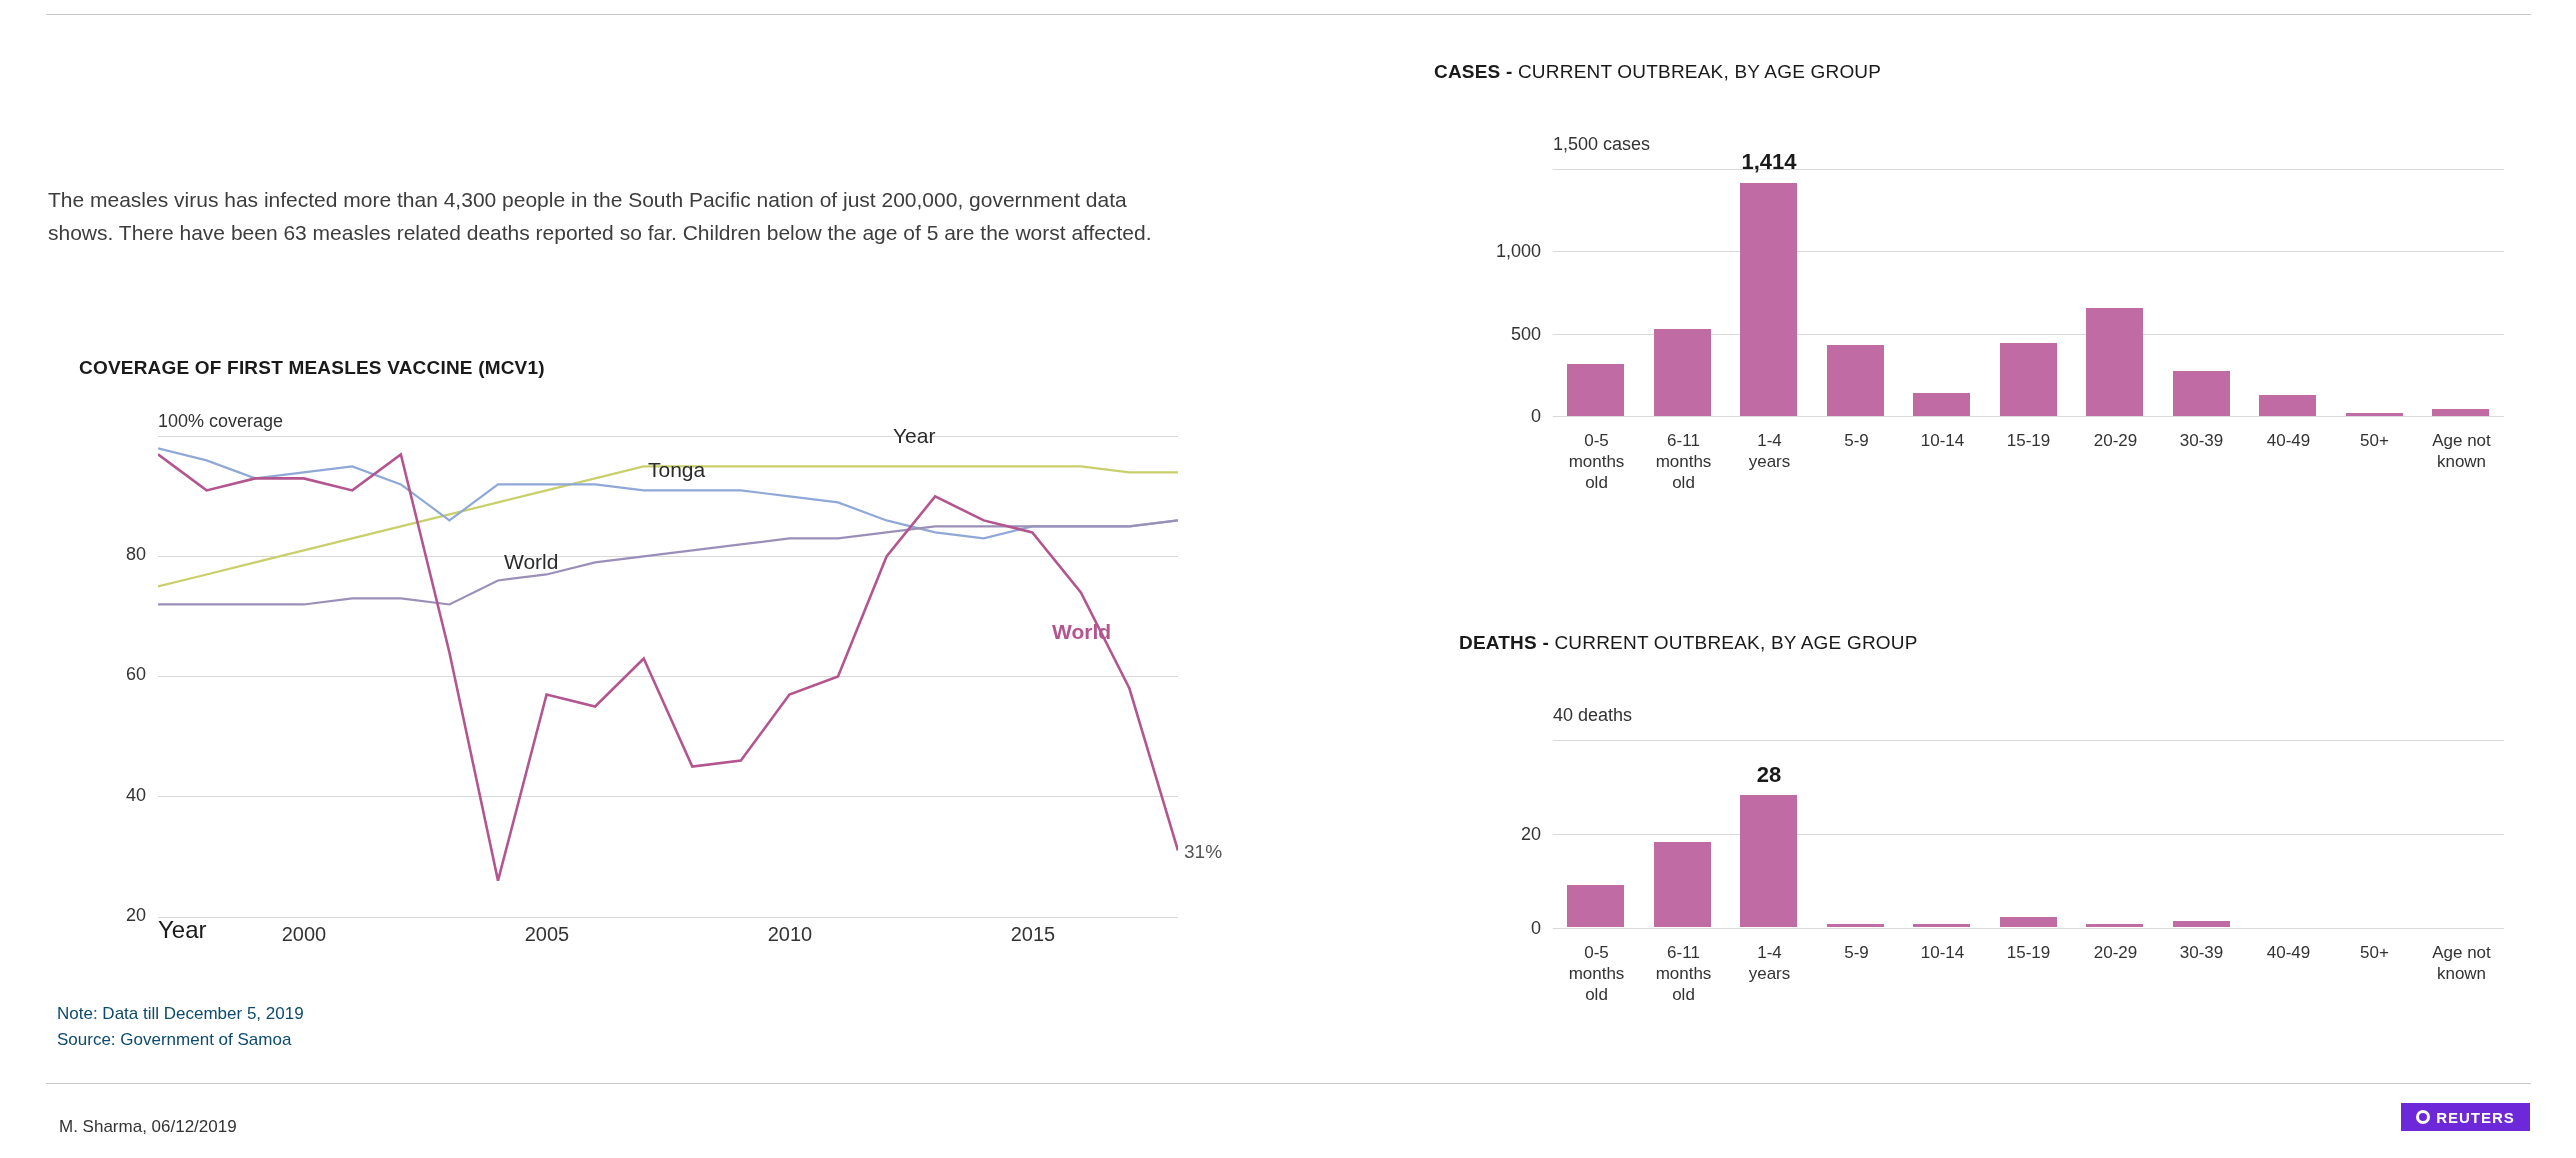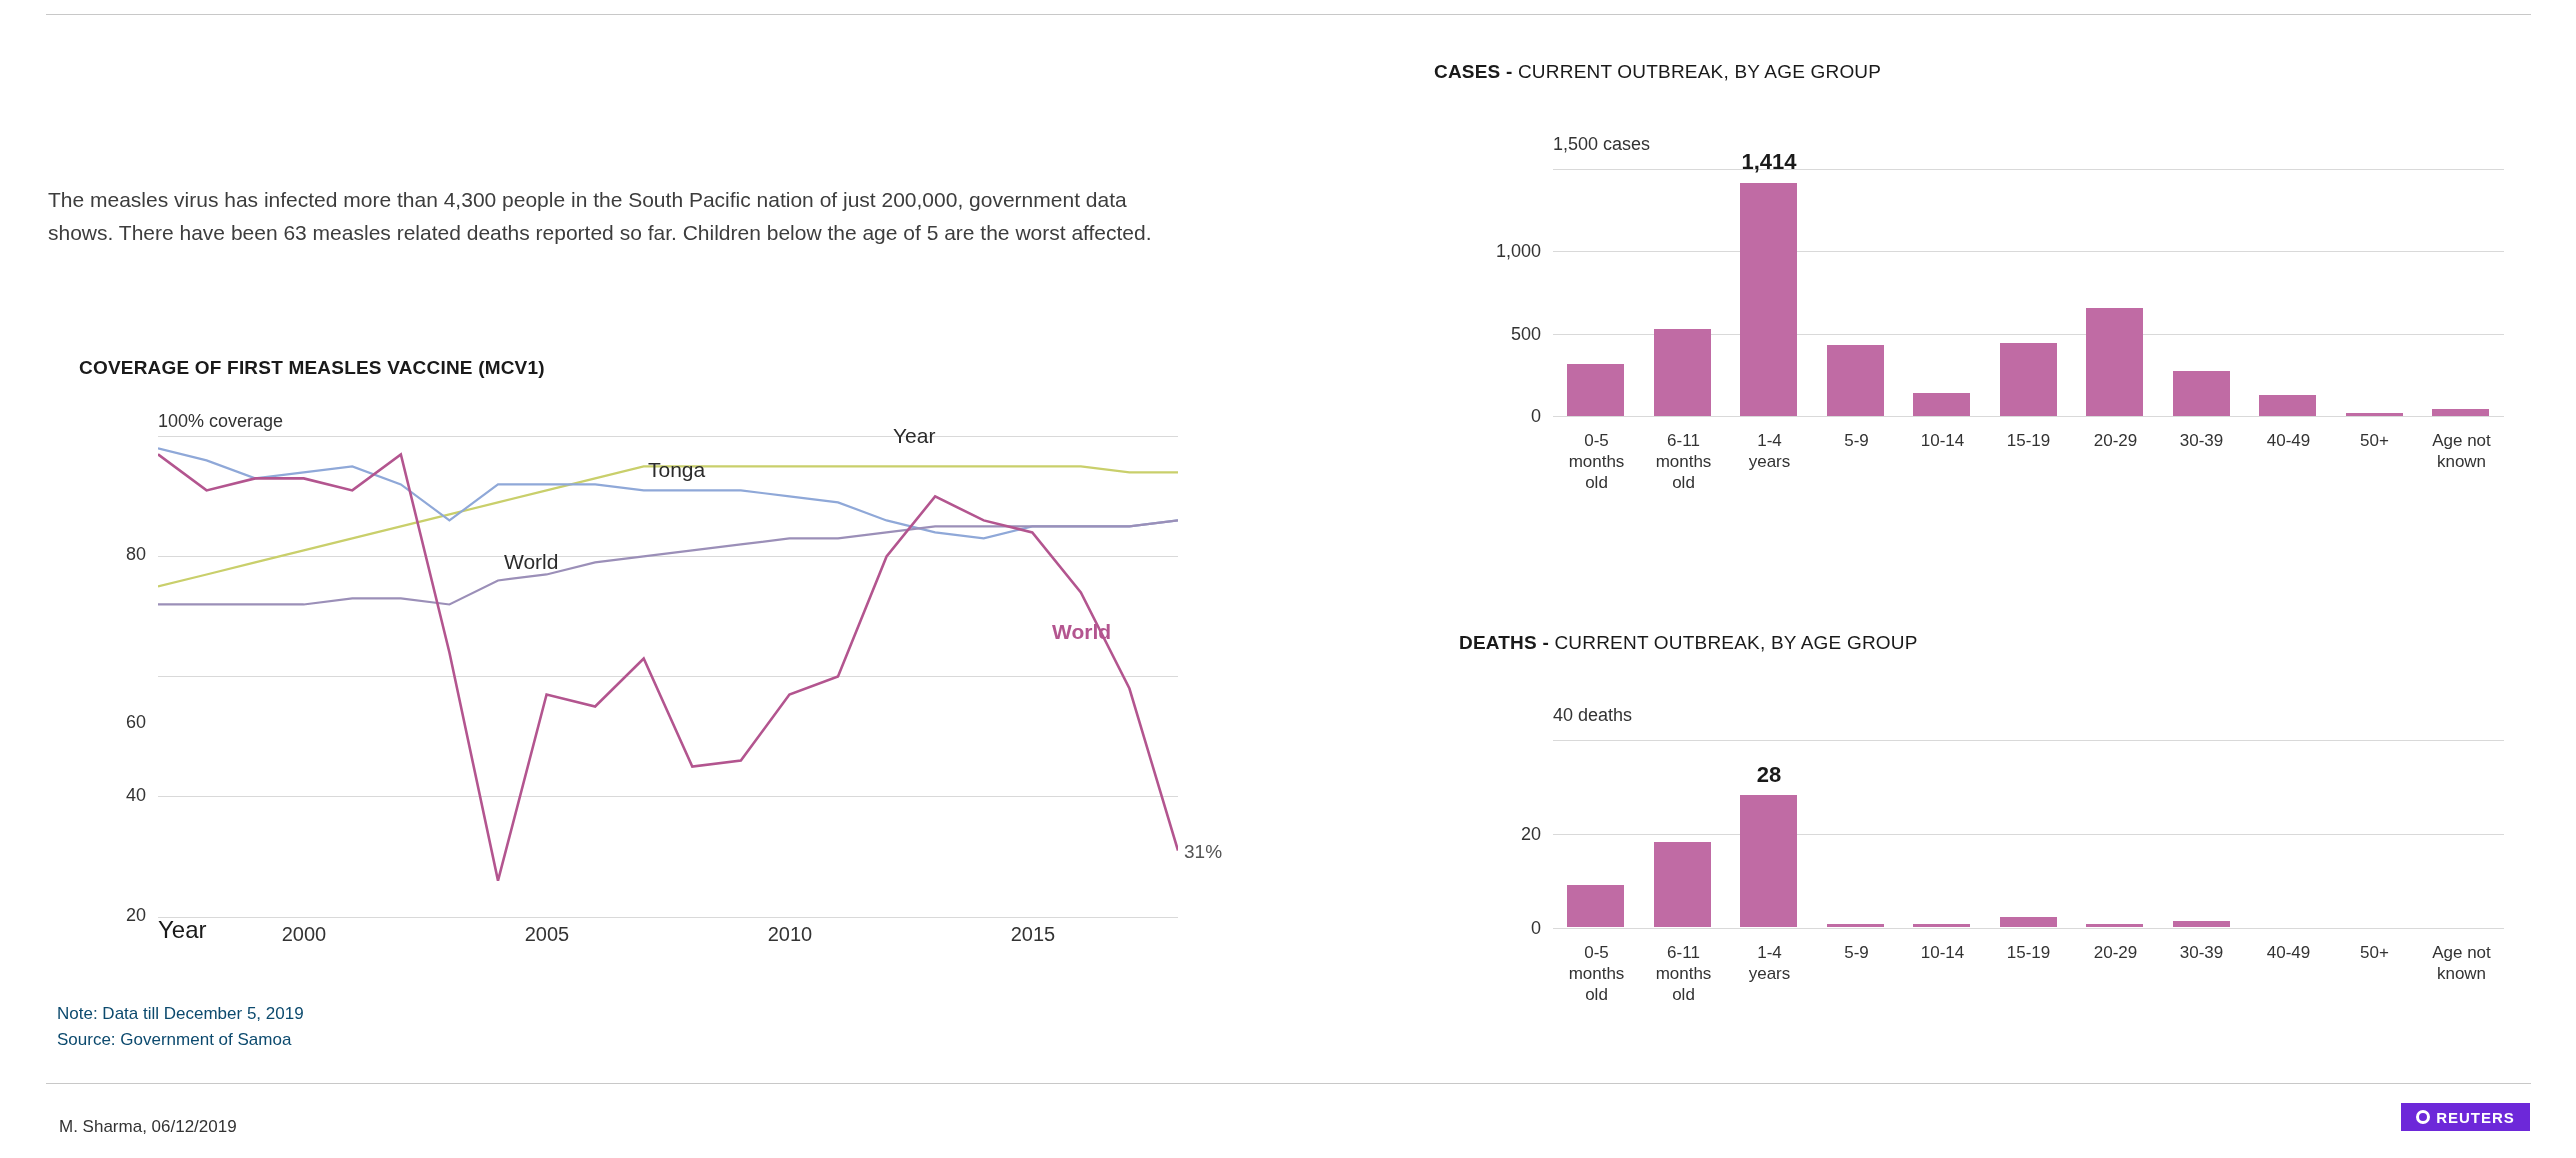--- a/index.html
+++ b/index.html
@@ -62,21 +62,21 @@
   <div class="chart1-title">COVERAGE OF FIRST MEASLES VACCINE (MCV1)</div>
 
   <div class="linechart">
     <div class="ylab-top">100% coverage</div>
     <div class="lc-plot" id="lc-plot">
         <div class="gridline" style="top: 481px;"></div>
         <div class="ylab" style="top: 469px;">20</div>
         <div class="gridline" style="top: 360px;"></div>
         <div class="ylab" style="top: 349px;">40</div>
         <div class="gridline" style="top: 240px;"></div>
-        <div class="ylab" style="top: 228px; margin-top: 48px;">60</div>
+        <div class="ylab" style="top: 228px;">60</div>
         <div class="gridline" style="top: 120px;"></div>
         <div class="ylab" style="top: 108px;">80</div>
         <div class="gridline" style="top: 0px;"></div>
         <div class="xtick" style="left: 146px;">2000</div>
         <div class="xtick" style="left: 389px;">2005</div>
         <div class="xtick" style="left: 632px;">2010</div>
         <div class="xtick" style="left: 875px;">2015</div>
         <svg width="1020" height="481" style="position: absolute; left: 0px; top: 0px;" viewBox="0 0 1030 485">
           <polyline points="0,151.5625 49.047619047619044,139.4375 98.09523809523809,127.3125 147.14285714285714,115.1875 196.19047619047618,103.0625 245.2380952380952,90.9375 294.2857142857143,78.8125 343.3333333333333,66.6875 392.38095238095235,54.5625 441.4285714285714,42.4375 490.4761904761904,30.3125 539.5238095238095,30.3125 588.5714285714286,30.3125 637.6190476190476,30.3125 686.6666666666666,30.3125 735.7142857142858,30.3125 784.7619047619047,30.3125 833.8095238095239,30.3125 882.8571428571428,30.3125 931.9047619047619,30.3125 980.9523809523808,36.375 1030,36.375" fill="none" stroke="#c9cf6b" stroke-width="2.2"></polyline>
           <polyline points="0,12.125 49.047619047619044,24.25 98.09523809523809,42.4375 147.14285714285714,36.375 196.19047619047618,30.3125 245.2380952380952,48.5 294.2857142857143,84.875 343.3333333333333,48.5 392.38095238095235,48.5 441.4285714285714,48.5 490.4761904761904,54.5625 539.5238095238095,54.5625 588.5714285714286,54.5625 637.6190476190476,60.625 686.6666666666666,66.6875 735.7142857142858,84.875 784.7619047619047,97 833.8095238095239,103.0625 882.8571428571428,90.9375 931.9047619047619,90.9375 980.9523809523808,90.9375 1030,84.875" fill="none" stroke="#8fa8d8" stroke-width="2.2"></polyline>

